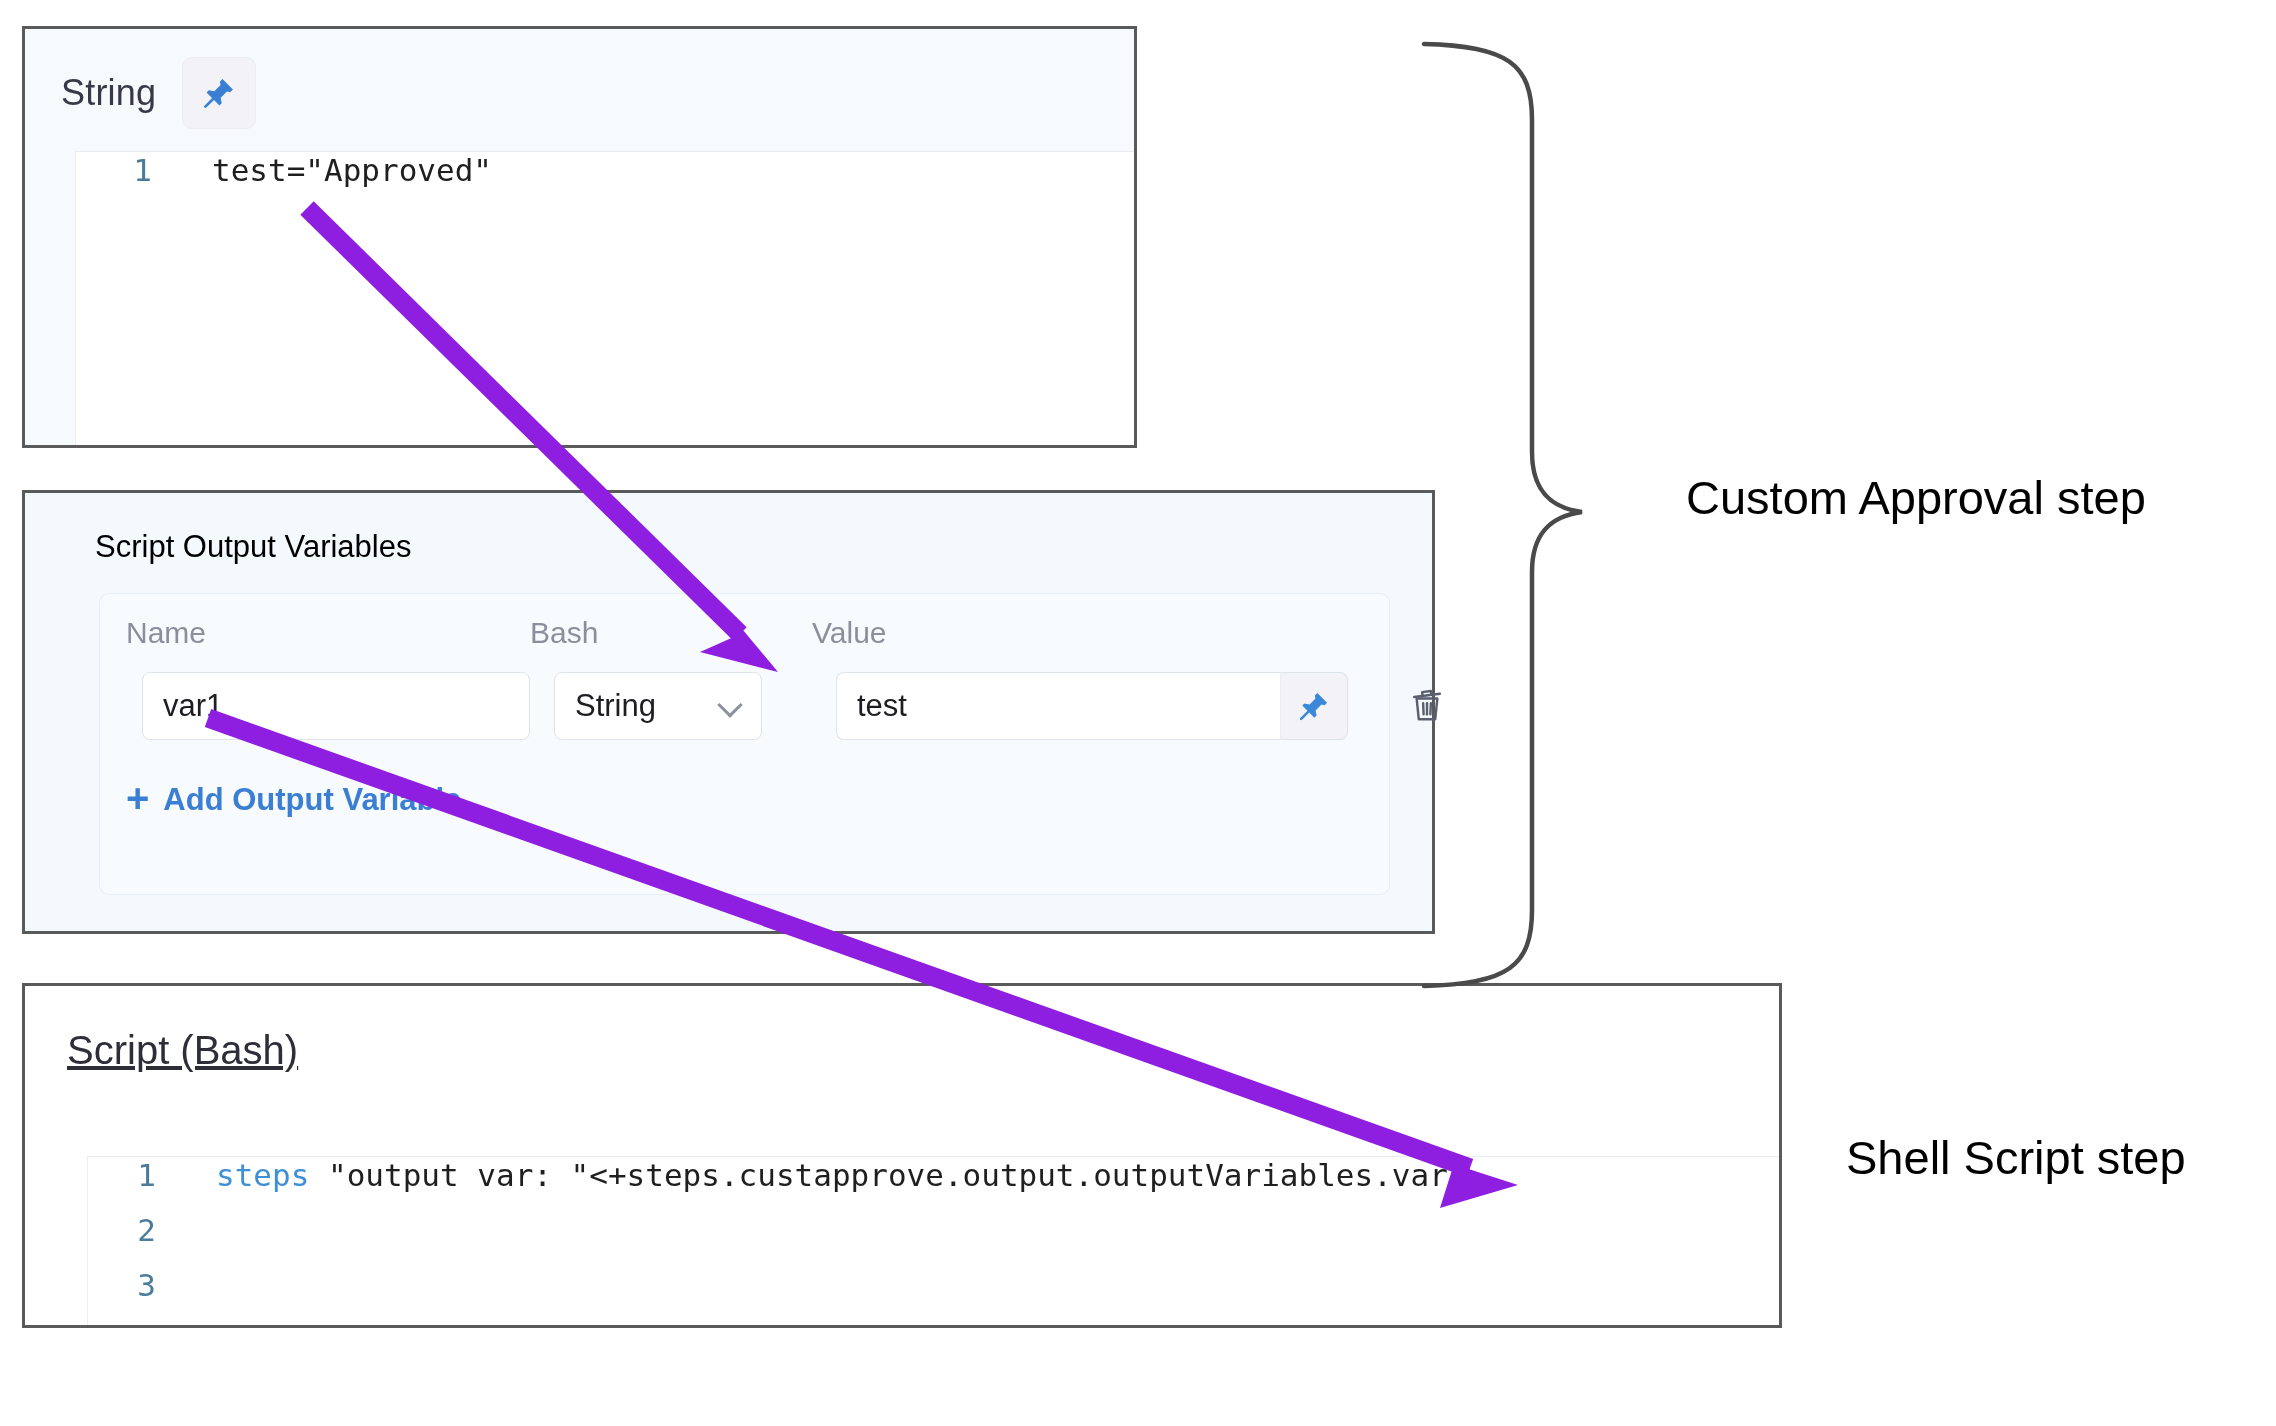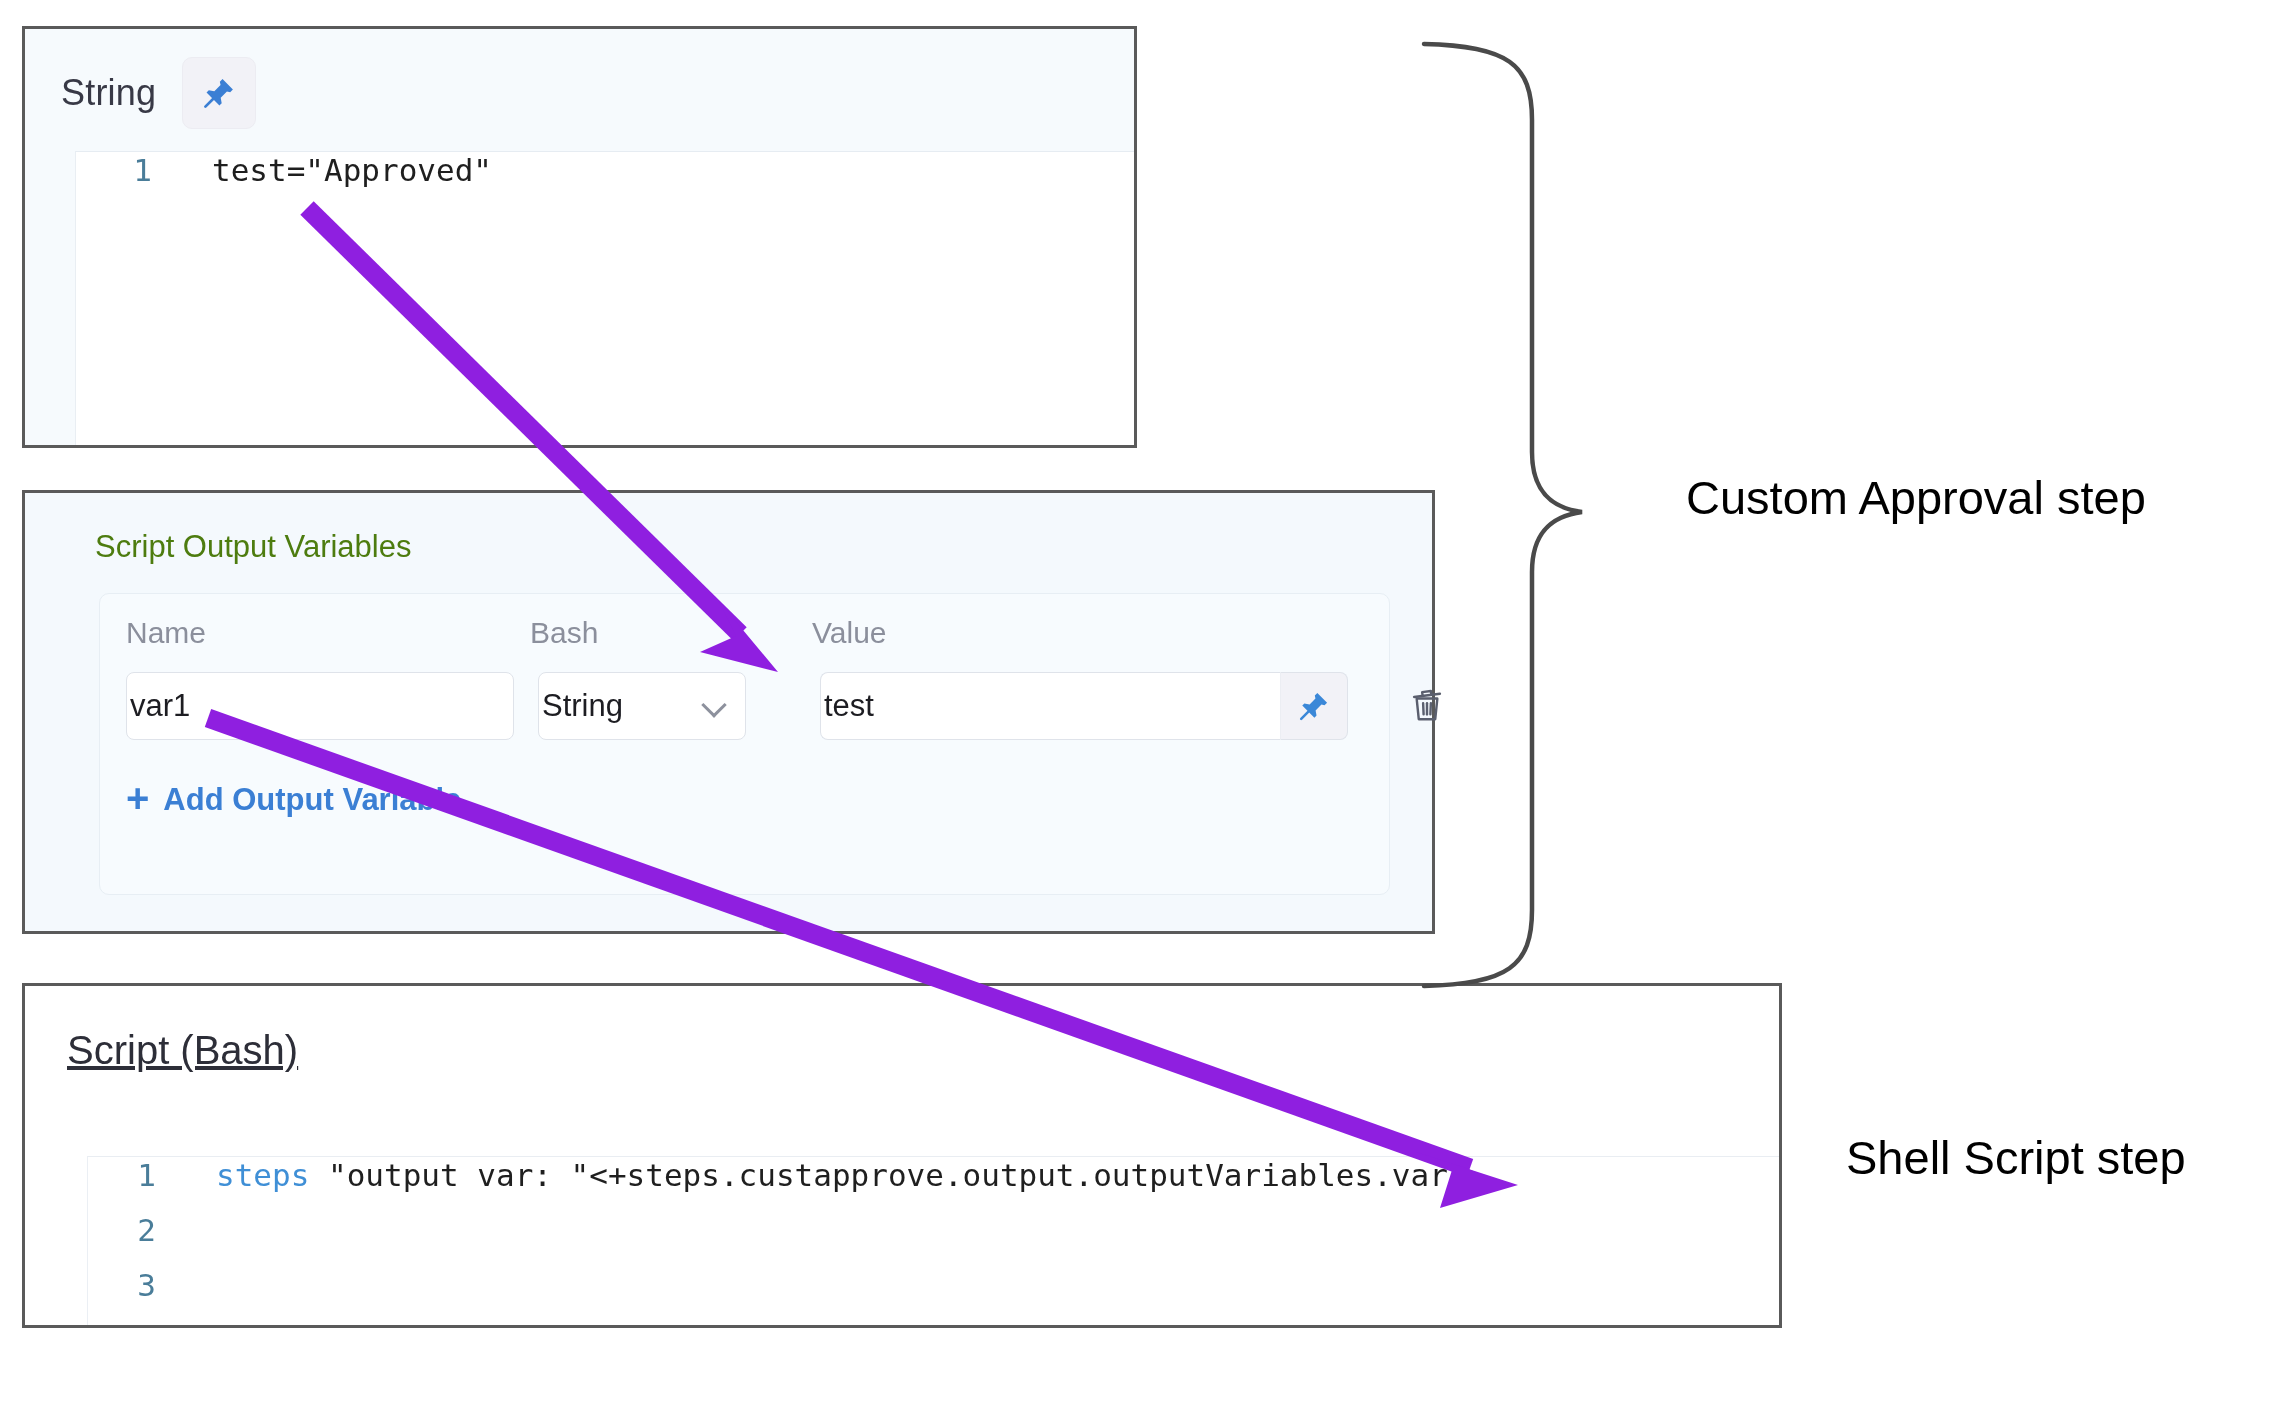--- a/index.html
+++ b/index.html
@@ -97,21 +97,21 @@
     top: 490px;
     width: 1413px;
     height: 444px;
     background: #f4f9fd;
   }
   #sov-title {
     position: absolute;
     left: 70px;
     top: 36px;
     font-size: 31px;
-    color: #4d7c0f;
+    color: #000000;
   }
   #sov-card {
     position: absolute;
     left: 74px;
     top: 100px;
     right: 42px;
     bottom: 36px;
     background: #f7fbfe;
     border: 1px solid #e7eef4;
     border-radius: 10px;
@@ -144,21 +144,22 @@
     position: absolute;
     height: 68px;
     border: 1px solid #dfe3ea;
     border-radius: 8px;
     background: #ffffff;
     box-sizing: border-box;
     display: flex;
     align-items: center;
     font-size: 31px;
     color: #1d1d22;
-    padding-left: 3px;
+    padding-left: 20px;
+    margin-left: 16px;
   }
   #fld-name  { left: 0px;   width: 388px; }
   #fld-type  { left: 412px; width: 208px; padding-right: 16px; }
   #fld-type .sel-label { flex: 1; }
   #fld-value { left: 694px; width: 460px; border-right: none;
                border-radius: 8px 0 0 8px; }
   .chev {
     width: 28px; height: 28px; flex: none;
     position: relative;
   }

